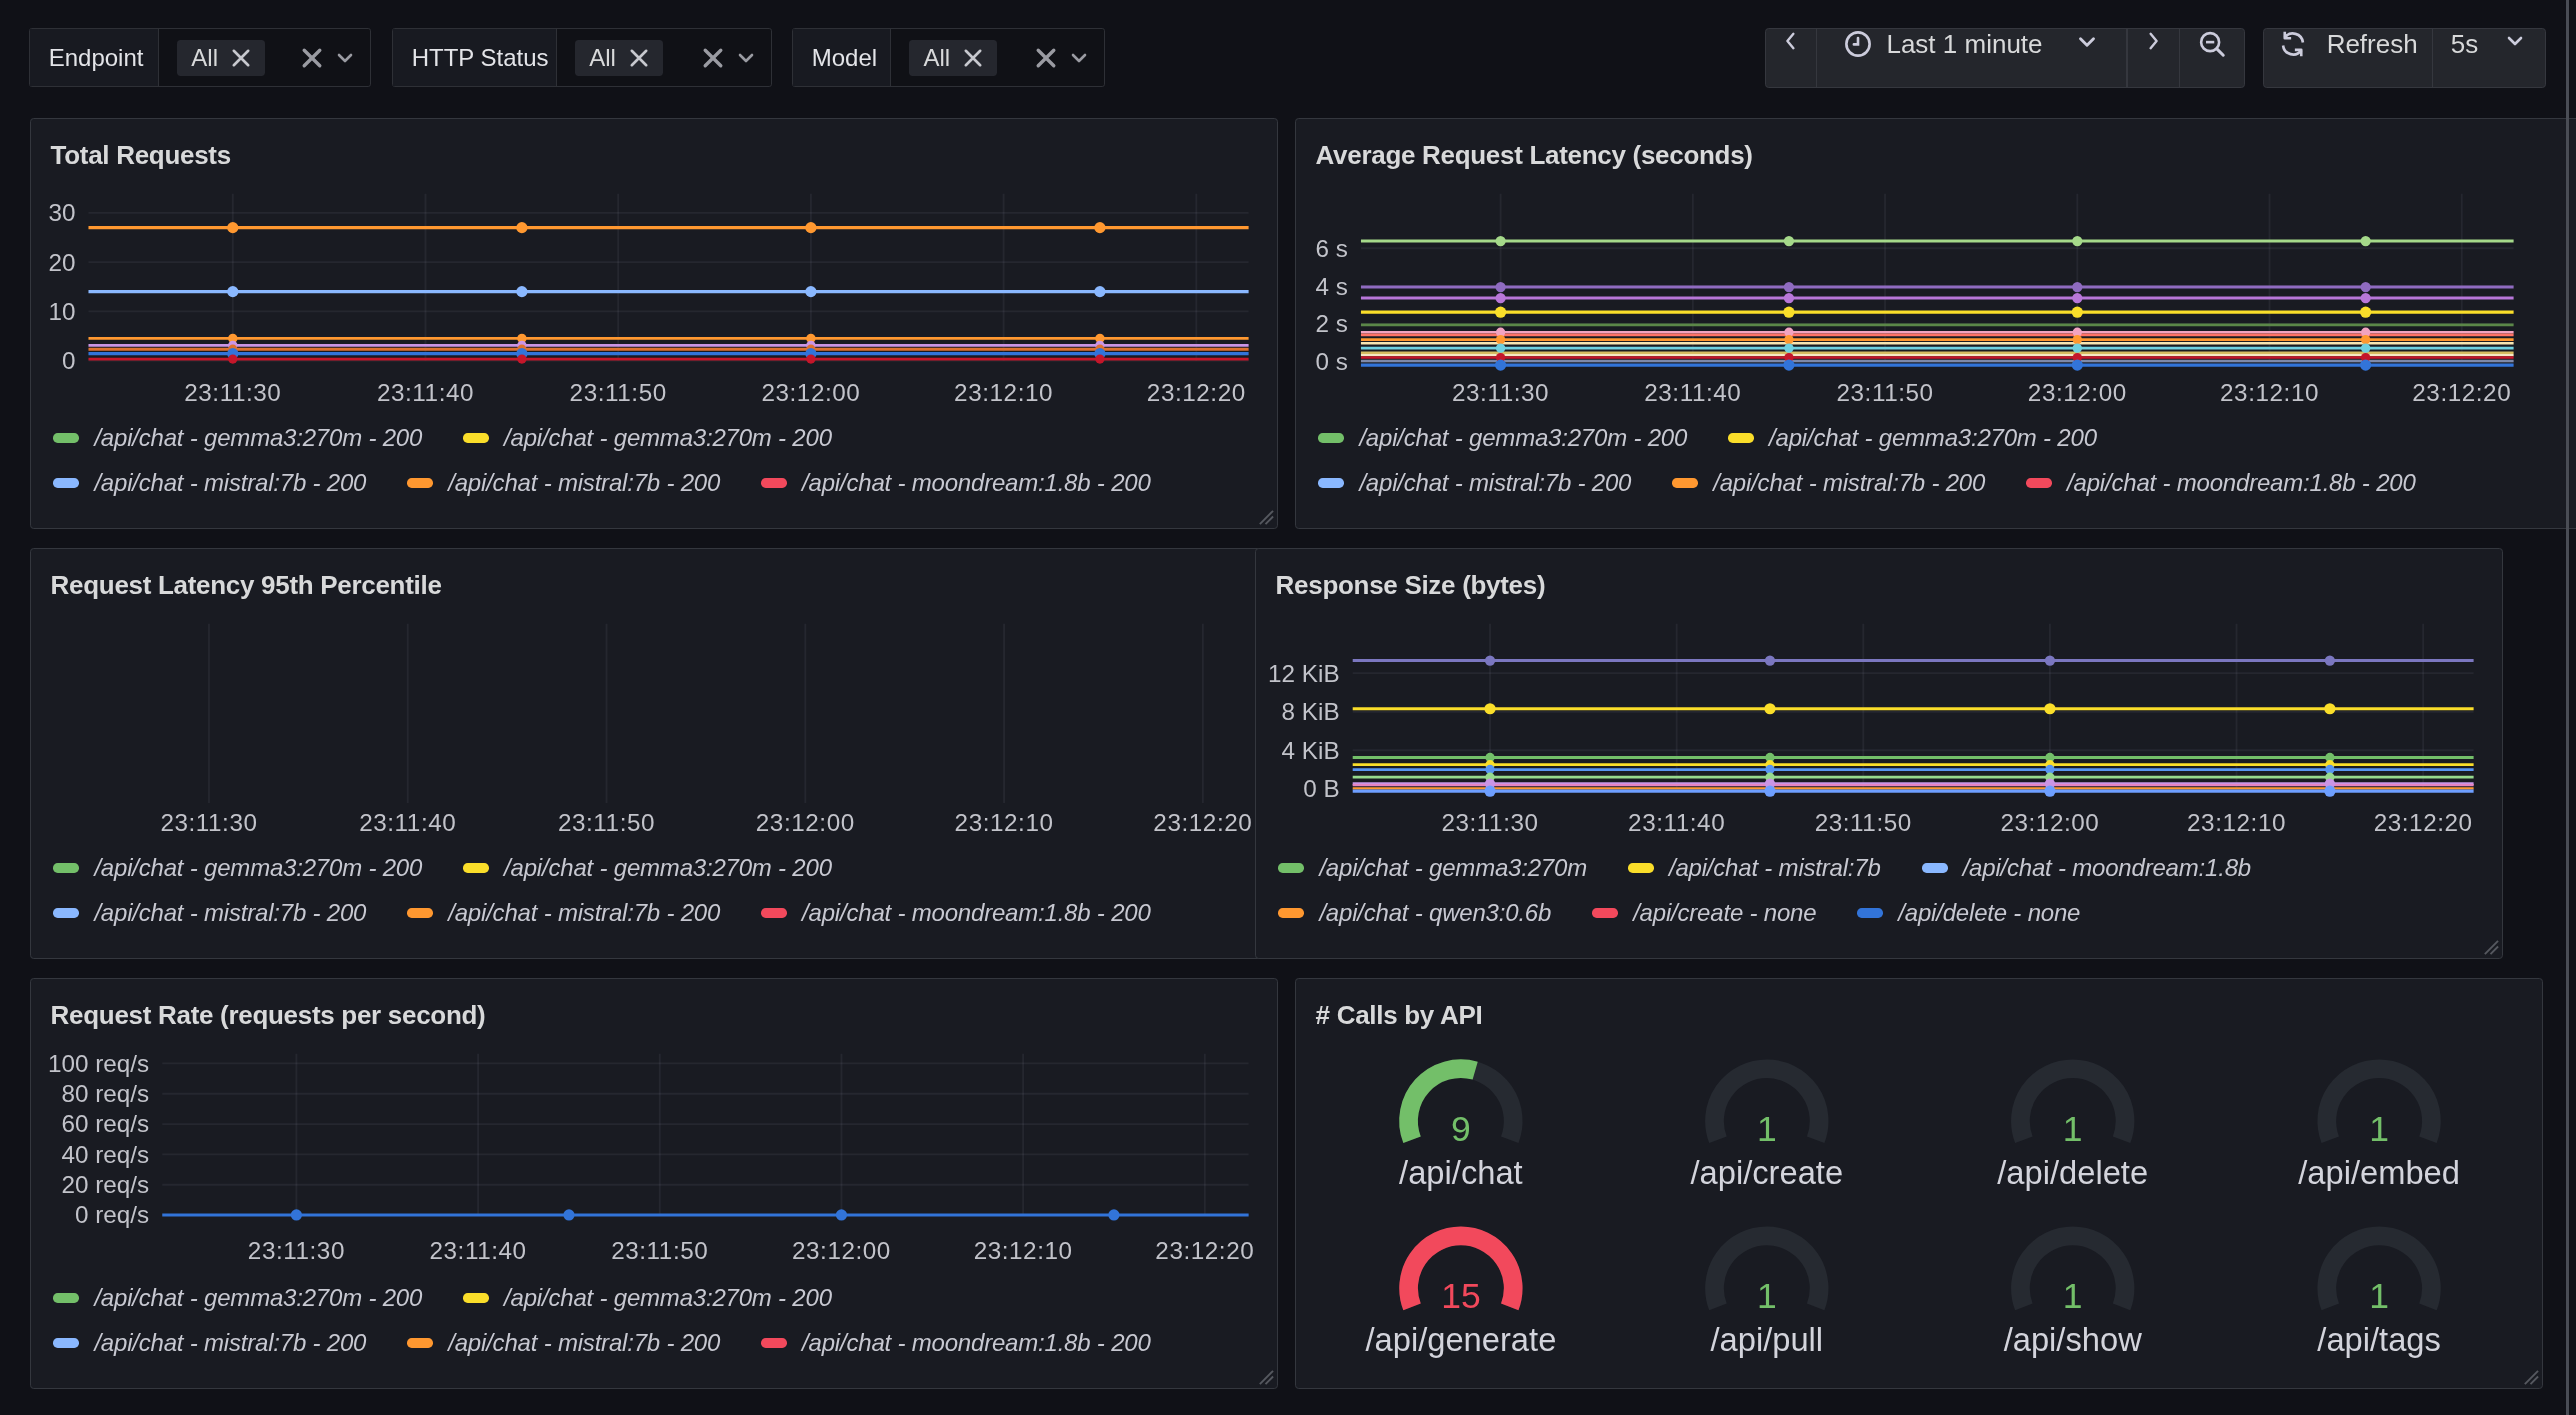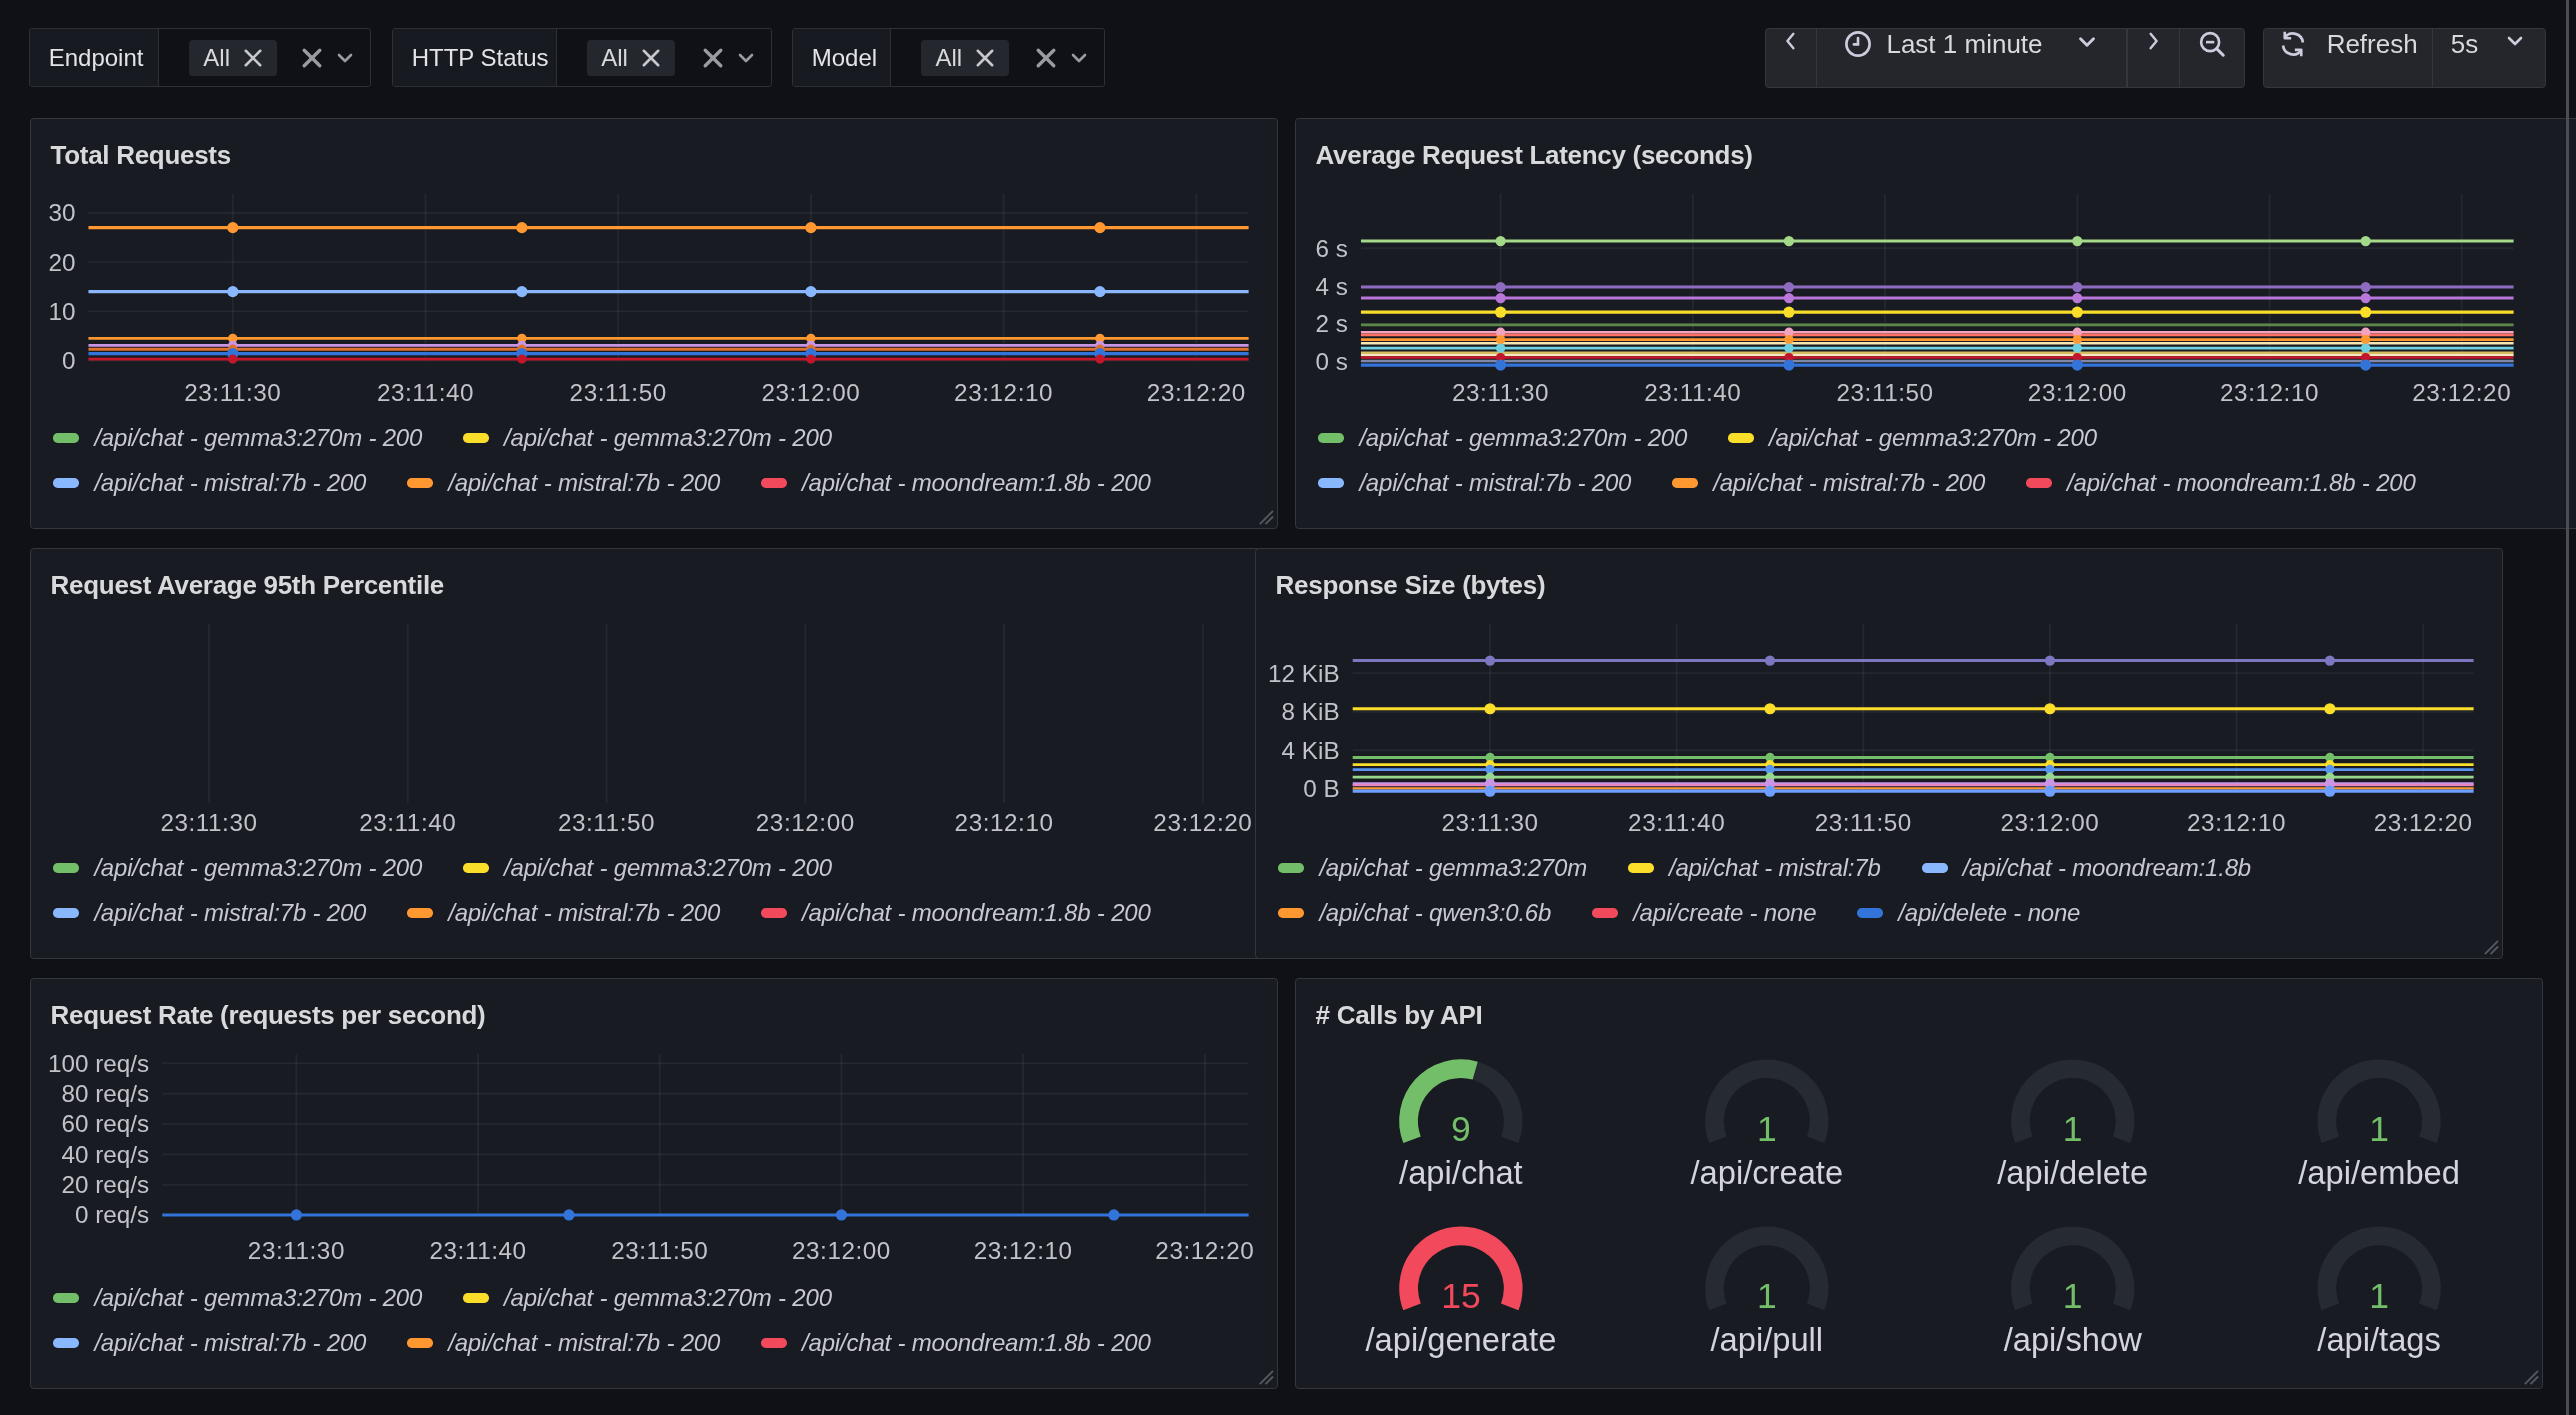--- a/index.html
+++ b/index.html
@@ -4,21 +4,21 @@
 html,body { width:2576px; height:1415px; background:#101117; font-family:"Liberation Sans",sans-serif; overflow:hidden; }
 #page { position:relative; width:2576px; height:1415px;padding-left:32px; }
 .panel { position:absolute; background:#191b22; border:1.4px solid #34373e; border-radius:3.7px; }
 .ptitle { position:absolute; left:19.6px; top:20.6px; font-size:26px; font-weight:700; color:#d8d9da; letter-spacing:-0.3px; }
 .leg { position:absolute; left:22.4px; height:26px; display:flex; align-items:center; white-space:nowrap; font-size:24px; letter-spacing:-0.2px; color:#c7c8d1; }
 .li { display:inline-flex; align-items:center; margin-right:41px;font-style:italic; }
 .ld { display:inline-block; width:26px; height:9.3px; border-radius:4.7px; margin-right:15px; }
 .fgroup { position:absolute; top:28px; height:59px; display:flex; border:1.4px solid #2e3036; border-radius:2.8px; background:#101116; }
 .flabel { height:100%; display:flex; align-items:center; padding-left:18.7px; font-size:24px; font-weight:500; color:#e3e4e8; white-space:nowrap; background:#181a21; border-right:1.4px solid #2e3036; }
 .fvalue { height:100%; display:flex; align-items:center; position:relative; }
-.chip { display:inline-flex; align-items:center; gap:11.2px; margin-left:30px; height:36px; padding:0 12px 0 14px; background:#25272e; border-radius:3.7px; font-size:24px; color:#d8d9da; }
+.chip { display:inline-flex; align-items:center; gap:11.2px; margin-left:18px; height:36px; padding:0 12px 0 14px; background:#25272e; border-radius:3.7px; font-size:24px; color:#d8d9da; }
 .fico1 { position:absolute; right:45px; top:50%; transform:translateY(-50%); display:flex; }
 .fico2 { position:absolute; right:13px; top:50%; transform:translateY(-50%); display:flex; }
 .tgroup { position:absolute; top:28px; height:60px; display:flex; background:#24262c; border:1.4px solid #35373e; border-radius:3.7px; align-items:stretch; }
 .tseg { display:flex; align-items:flex-start; justify-content:center; }
 .tsep { width:1.4px; background:#35373e; }
 .ttext { font-size:26px; font-weight:500; color:#d8d9da; }
 .sbar { position:absolute; right:7.5px; top:0; width:2.8px; height:1415px; background:#4a4d55; }
 </style></head>
 <body>
 <div id="page">
@@ -284,21 +284,21 @@
         <span class="li"><span class="ld" style="background:#8AB8FF"></span>/api/chat - mistral:7b - 200</span>
         <span class="li"><span class="ld" style="background:#FF9830"></span>/api/chat - mistral:7b - 200</span>
         <span class="li"><span class="ld" style="background:#F2495C"></span>/api/chat - moondream:1.8b - 200</span>
       </div>
       <svg width="17" height="17" style="position:absolute;right:2.8px;bottom:2.8px" viewBox="0 0 18 18">
         <line x1="3" y1="17" x2="17" y2="3" stroke="#55585f" stroke-width="2"></line>
         <line x1="9" y1="17" x2="17" y2="9" stroke="#55585f" stroke-width="2"></line>
       </svg>
     </div>
 <div class="panel" style="left:30px;top:548px;width:1248px;height:411px">
-      <div class="ptitle">Request Average 95th Percentile</div>
+      <div class="ptitle">Request Latency 95th Percentile</div>
       <svg width="1248" height="411" style="position:absolute;left:0;top:0" viewBox="0 0 1335 440">
         <line x1="190" y1="80" x2="190" y2="272" stroke="rgba(204,204,220,0.07)" stroke-width="2"></line>
         <line x1="402.8" y1="80" x2="402.8" y2="272" stroke="rgba(204,204,220,0.07)" stroke-width="2"></line>
         <line x1="615.6" y1="80" x2="615.6" y2="272" stroke="rgba(204,204,220,0.07)" stroke-width="2"></line>
         <line x1="828.4" y1="80" x2="828.4" y2="272" stroke="rgba(204,204,220,0.07)" stroke-width="2"></line>
         <line x1="1041.2" y1="80" x2="1041.2" y2="272" stroke="rgba(204,204,220,0.07)" stroke-width="2"></line>
         <line x1="1254" y1="80" x2="1254" y2="272" stroke="rgba(204,204,220,0.07)" stroke-width="2"></line>
         <text x="190" y="302" text-anchor="middle" font-size="26" letter-spacing="0.6" fill="#c2c3ca">23:11:30</text>
         <text x="402.8" y="302" text-anchor="middle" font-size="26" letter-spacing="0.6" fill="#c2c3ca">23:11:40</text>
         <text x="615.6" y="302" text-anchor="middle" font-size="26" letter-spacing="0.6" fill="#c2c3ca">23:11:50</text>

